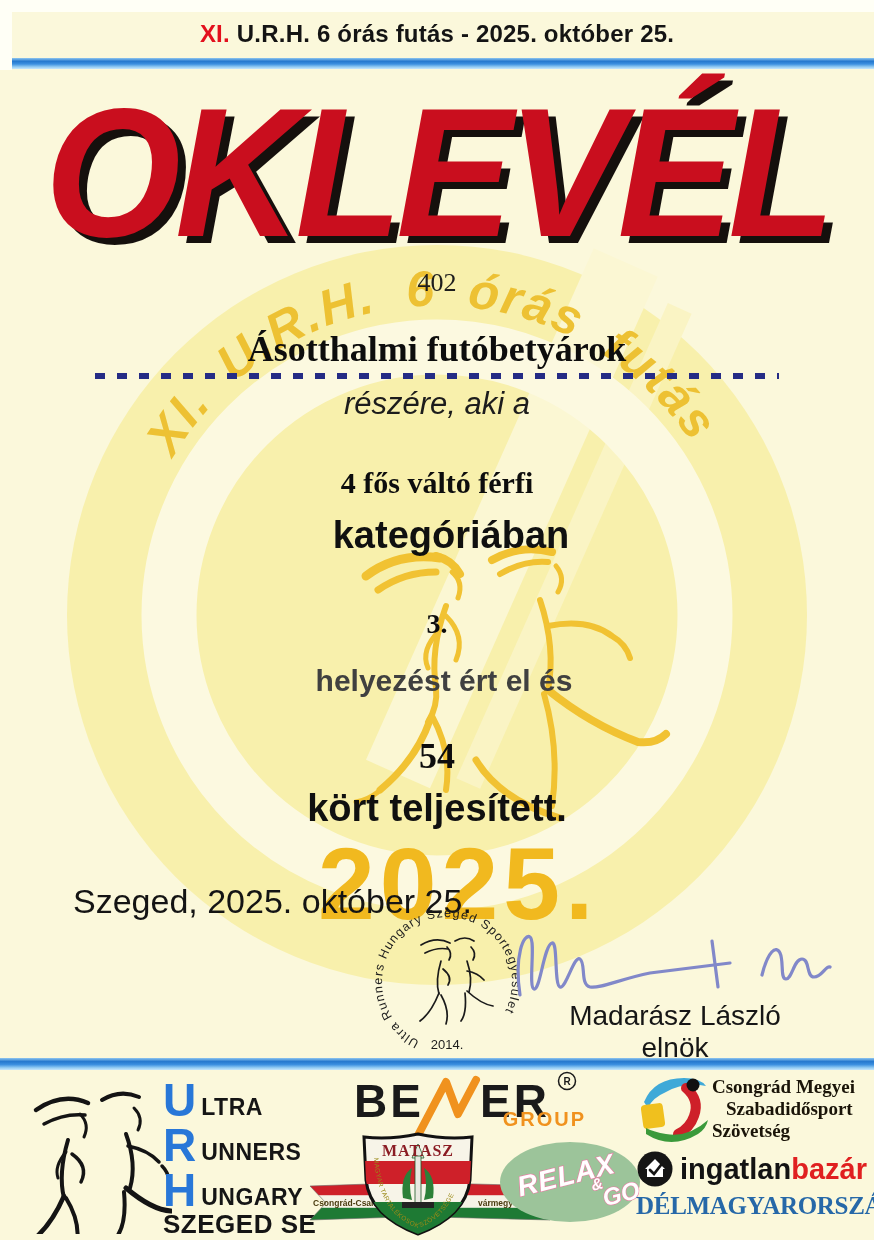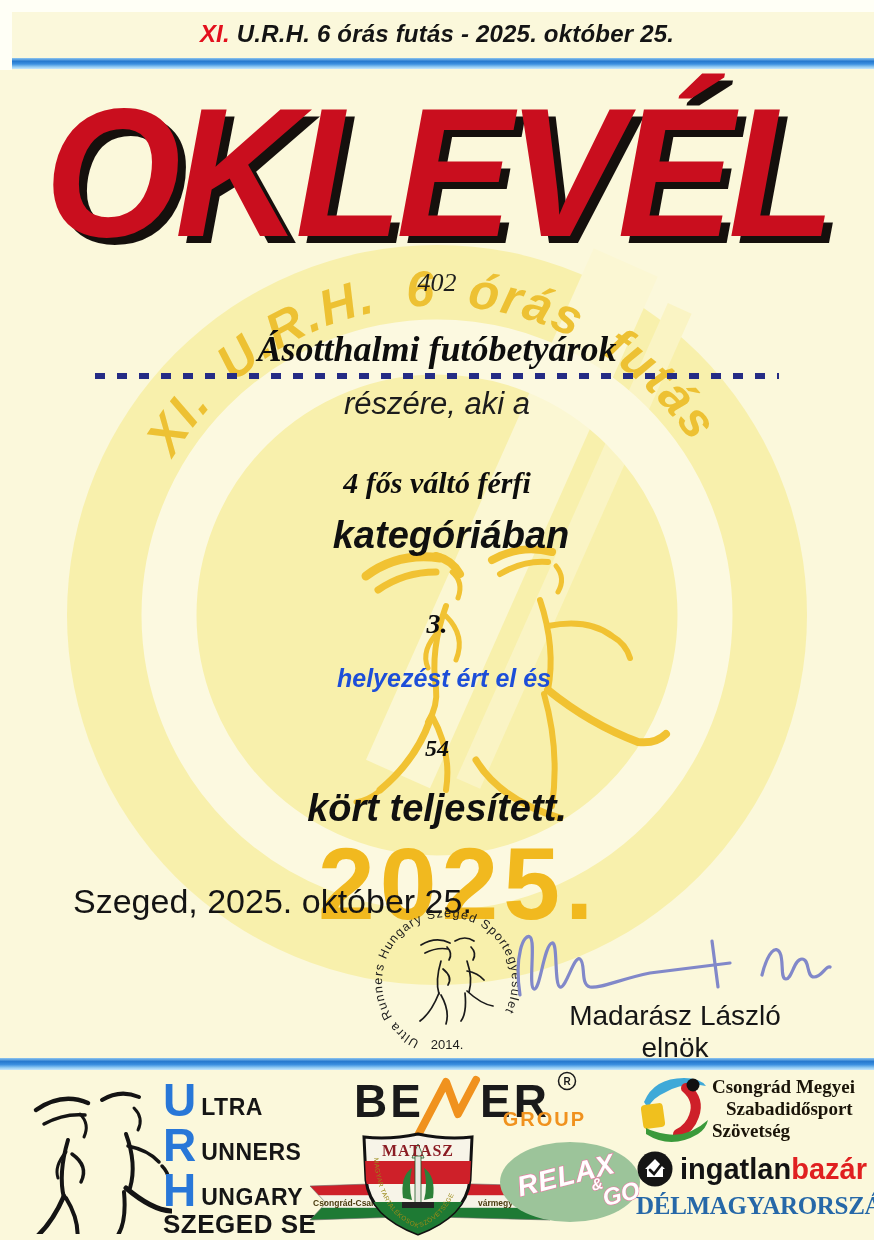--- a/index.html
+++ b/index.html
@@ -1,19 +1,19 @@
 <!DOCTYPE html>
 <html><head>
 <meta charset="utf-8">
 <style>
   html,body{margin:0;padding:0;background:#fff;}
   .page{position:relative;width:874px;height:1240px;background:#FBF8DB;overflow:hidden;
         font-family:"Liberation Sans","DejaVu Sans",sans-serif;}
   .abs{position:absolute;}
-  .ctr{left:0;right:0;text-align:center;white-space:nowrap;font-style:italic;}
+  .ctr{left:0;right:0;text-align:center;white-space:nowrap;}
   .serif{font-family:"Liberation Serif","DejaVu Serif",serif;}
 
   .top-white{top:0;left:0;width:874px;height:12px;background:#FFFFF6;}
   .left-white{top:0;left:0;width:12px;height:70px;background:#FFFFF6;}
 
   .header-line{top:20px;font-size:24px;font-weight:bold;color:#141414;letter-spacing:.2px;}
   .header-line .ed{color:#E3101D;margin-right:7px;}
 
   .bar{height:11px;background:linear-gradient(180deg,#8FC6F0 0%,#2478CE 30%,#3C90E0 55%,#8FC9F2 80%,#C8E7FB 100%);}
   .bar-top{top:58px;left:12px;width:862px;}
@@ -27,22 +27,22 @@
   .gold-year{top:833px;left:318px;font-size:102px;font-weight:bold;color:#F1B91F;letter-spacing:5px;line-height:1;}
 
   .t-bib{top:268px;font-size:26px;color:#1d1d1d;}
   .t-recipient{top:328px;font-size:36px;font-weight:bold;color:#0d0d0d;}
   .dashline{top:373px;left:95px;width:684px;height:6px;
             background:repeating-linear-gradient(to right,#252C85 0 10px,transparent 10px 22px);}
   .t-intro{top:386px;font-size:31px;font-style:italic;color:#1c1c1c;}
   .t-category{top:466px;font-size:30px;font-weight:bold;color:#0d0d0d;}
   .t-catword{top:514px;font-size:38px;font-weight:bold;color:#101010;margin-left:28px;}
   .t-place{top:608px;font-size:28px;font-weight:bold;color:#0d0d0d;}
-  .t-placephrase{top:664px;font-size:25px;font-weight:bold;color:#1d4ed8;padding-left:14px;}
-  .t-laps{top:735px;font-size:24px;font-weight:bold;color:#0d0d0d;}
+  .t-placephrase{top:664px;font-size:30px;font-weight:bold;color:#404040;padding-left:14px;}
+  .t-laps{top:735px;font-size:36px;font-weight:bold;color:#0d0d0d;}
   .t-lapsphrase{top:787px;font-size:38px;font-weight:bold;color:#101010;}
   .t-date{top:882px;left:73px;font-size:34px;color:#141414;white-space:nowrap;}
 
   .sig-name{top:1000px;left:545px;width:260px;text-align:center;font-size:28px;color:#161616;}
   .sig-role{top:1032px;left:545px;width:260px;text-align:center;font-size:28px;color:#161616;}
 
   .urh-text{top:1078px;left:163px;}
   .urh-row{display:flex;align-items:flex-end;height:45px;gap:5px;}
   .urh-big{font-size:46px;line-height:1;font-weight:bold;color:#2877D8;}
   .urh-small{font-size:23px;line-height:1;font-weight:bold;color:#151515;letter-spacing:.5px;padding-bottom:4px;}

